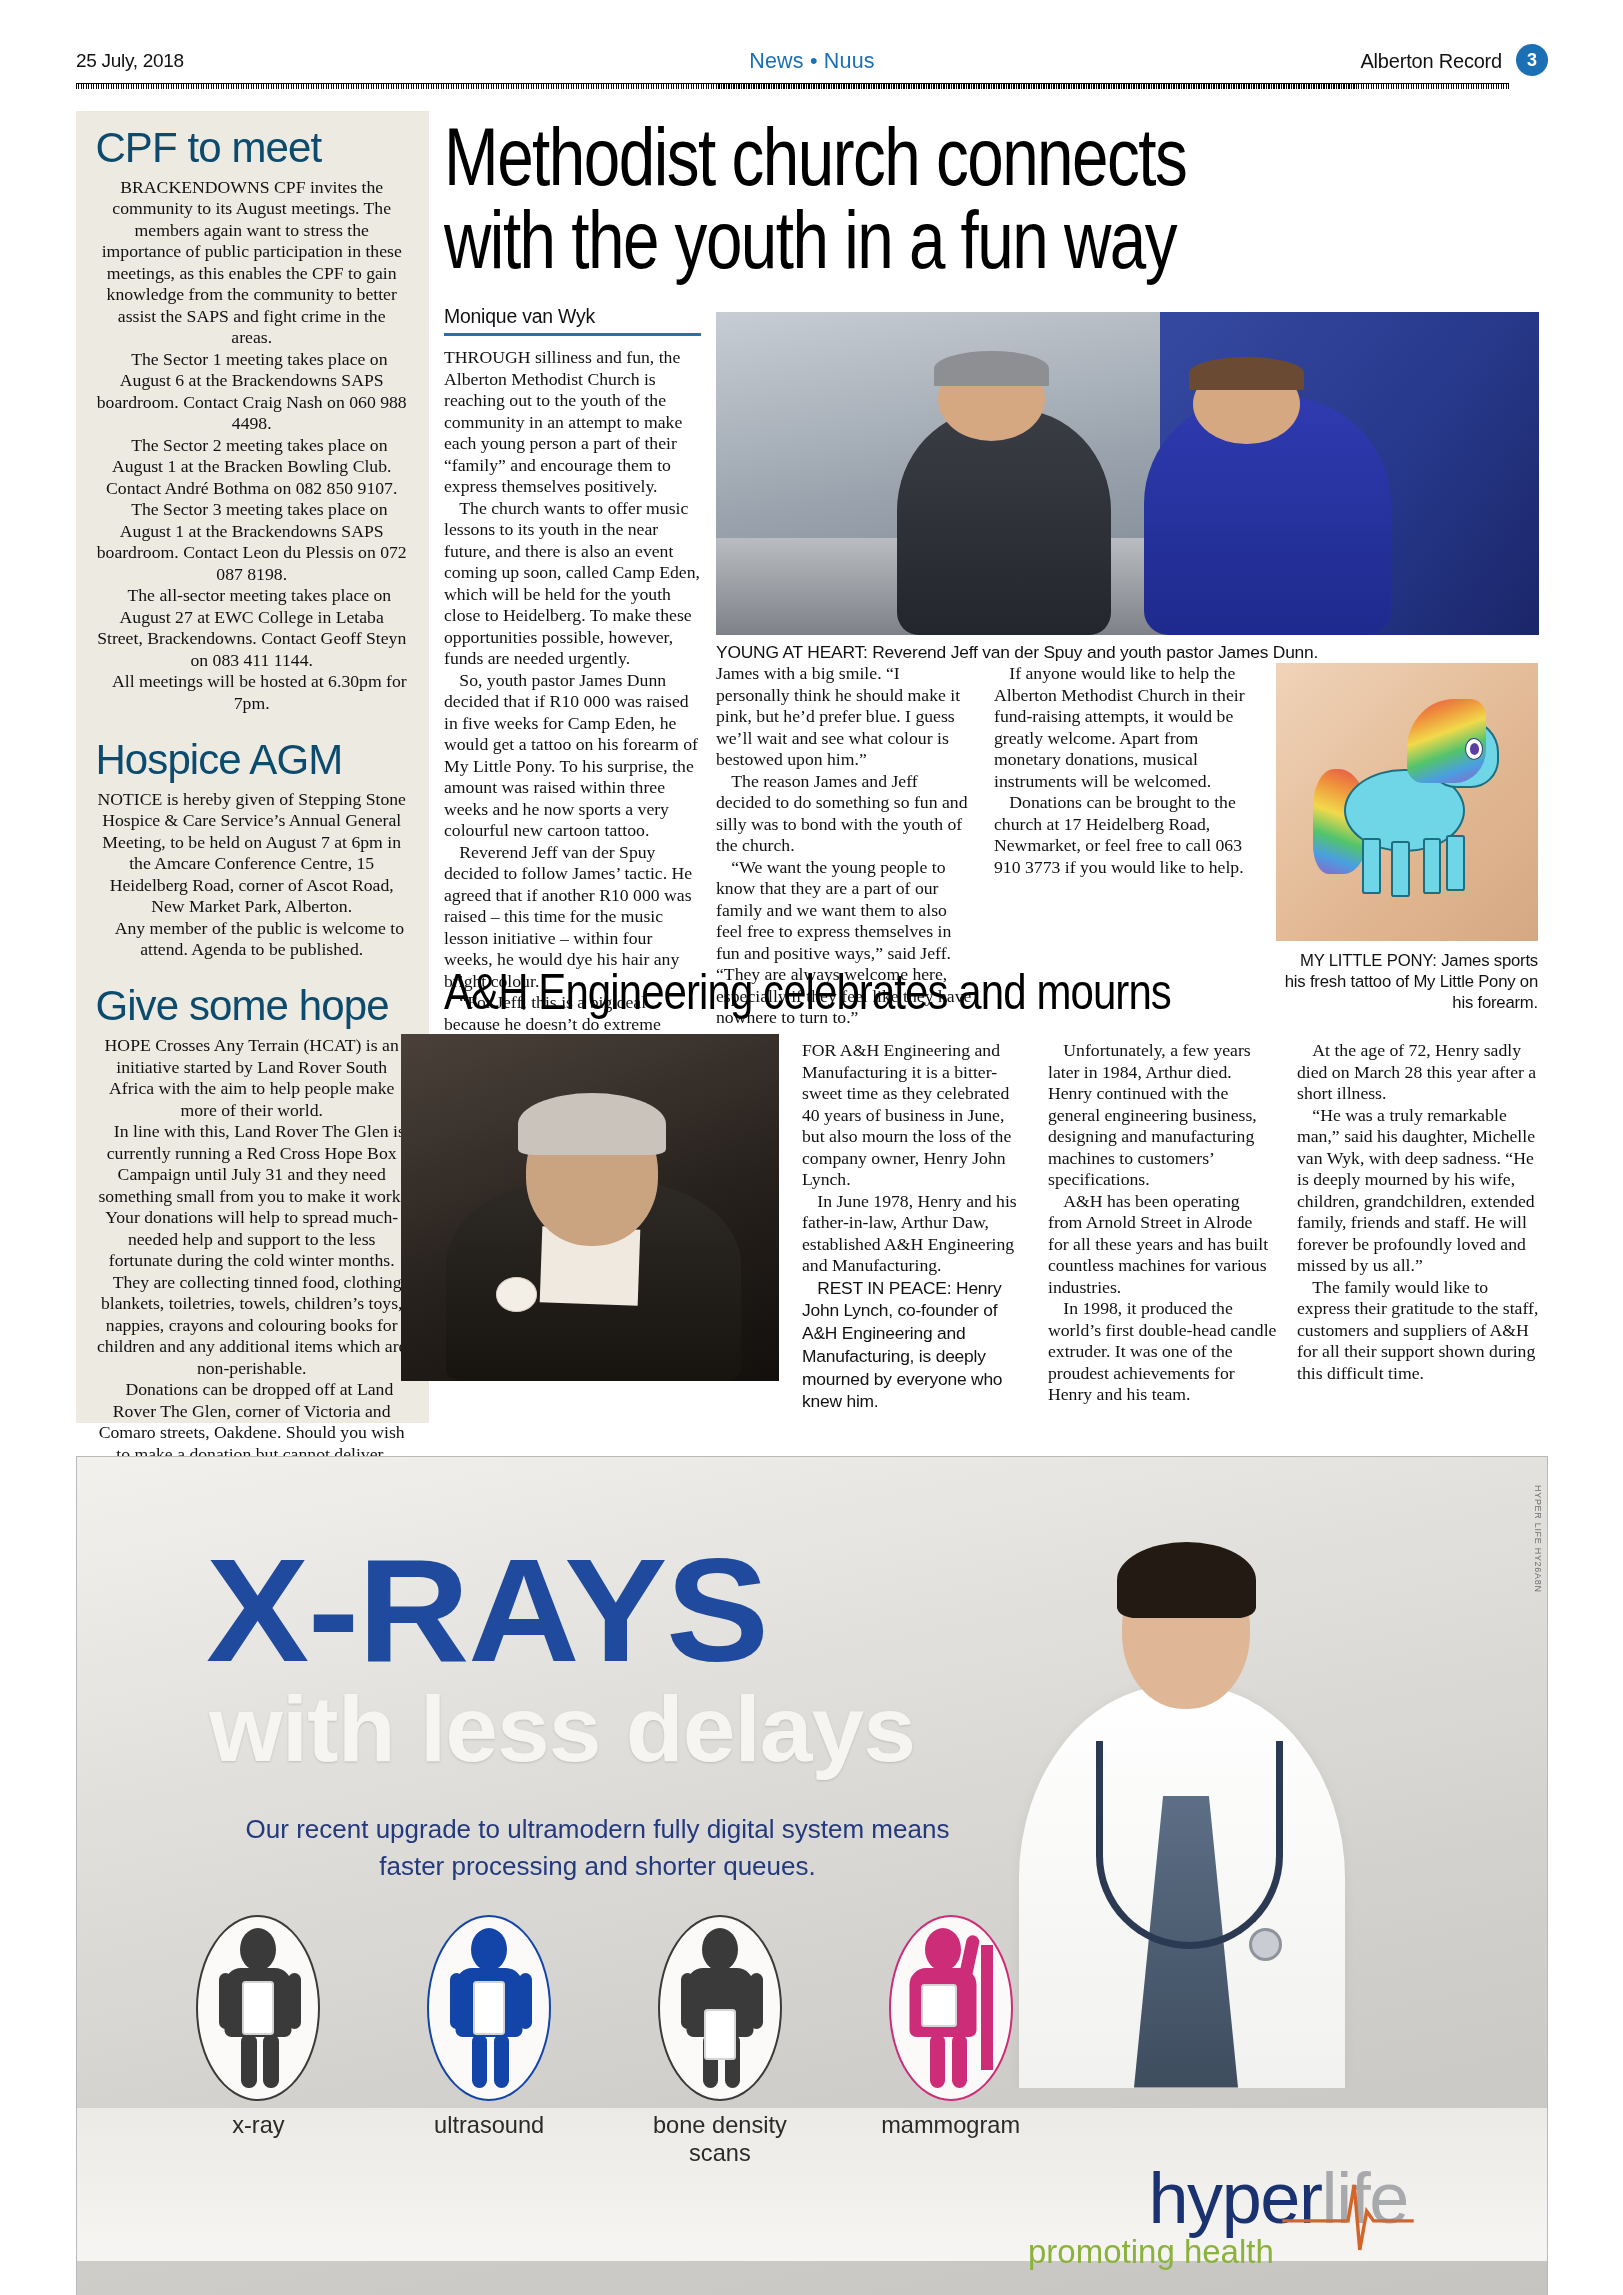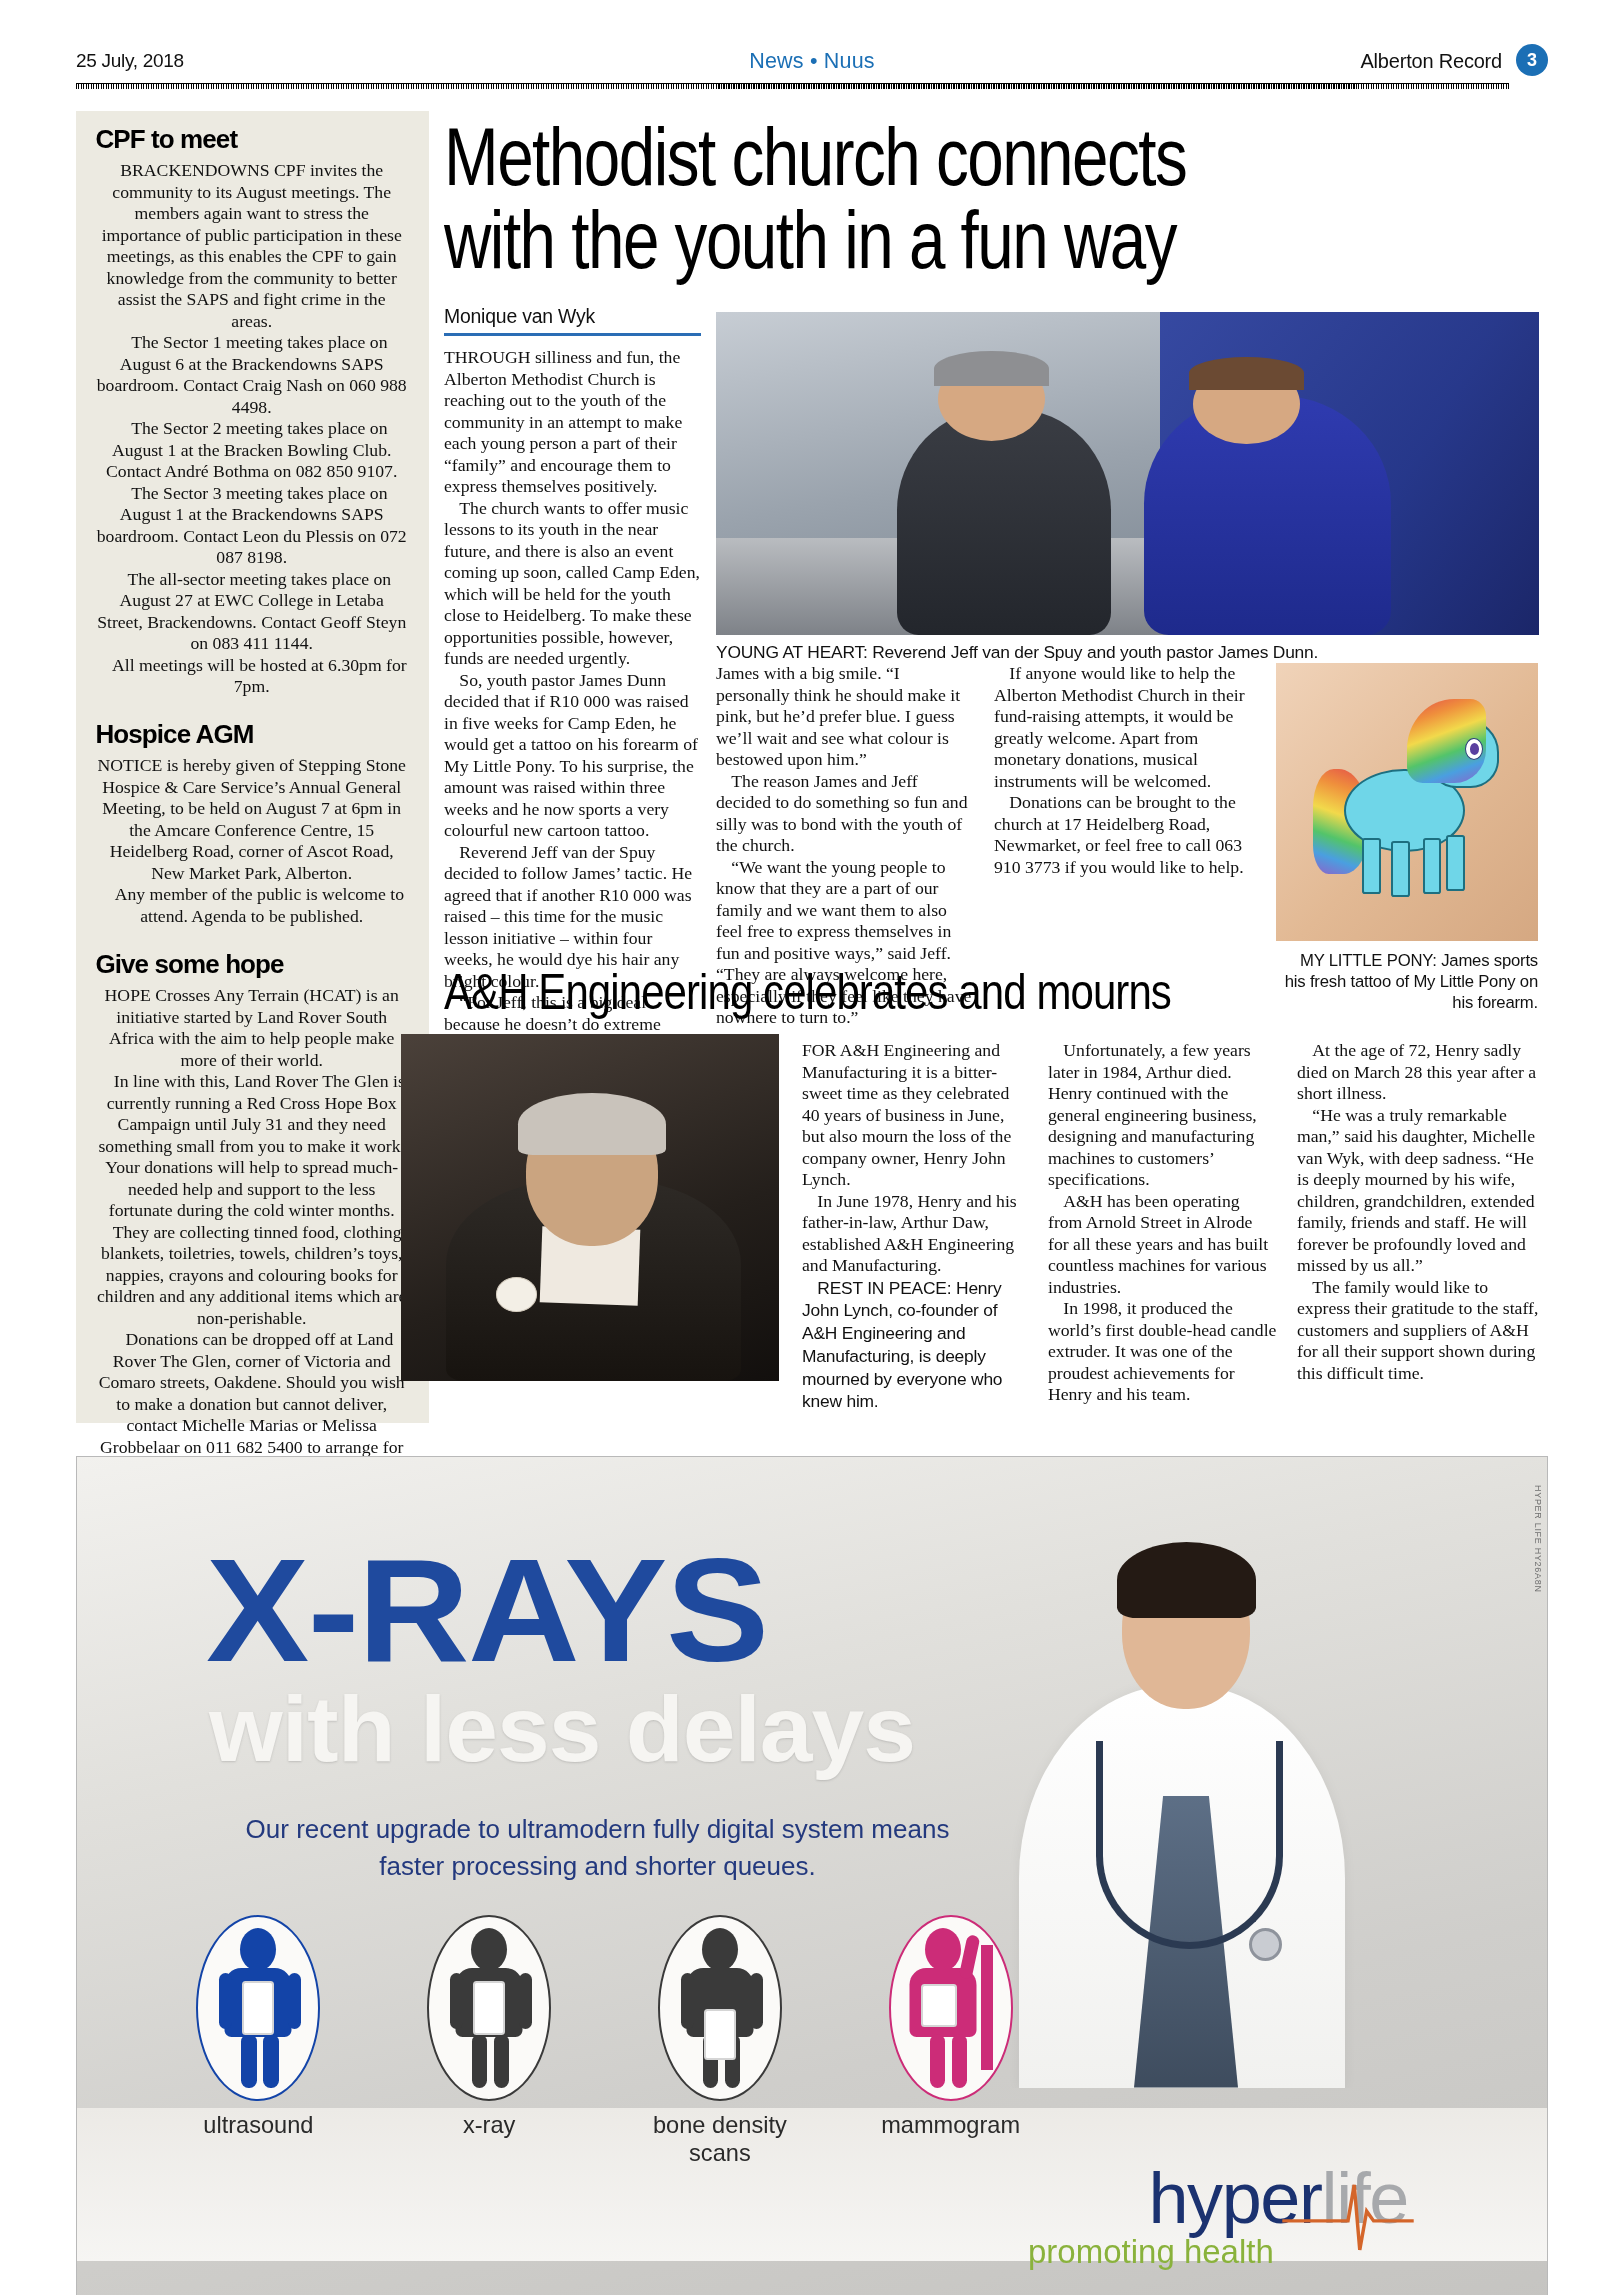--- a/index.html
+++ b/index.html
@@ -48,22 +48,22 @@
   }
 
   
   #sidebar {
     position:absolute; left:76px; top:111px; width:353px; height:1312px;
     background:#eceae1;
     padding:15.3px 21px 12.5px 19.4px;
   }
   .sb-head {
     font-family:"Liberation Sans", sans-serif;
-    font-size:26px; font-weight:700; letter-spacing:-0.9px;
-    line-height:1.04; margin-bottom:7px; color:#000000;
+    font-size:42px; font-weight:400; letter-spacing:-0.9px;
+    line-height:1.04; margin-bottom:7px; color:#0c4a6e;
   }
   .sb-head.spaced { margin-top:23.6px; }
   .sb-p {
     font-size:17.7px; line-height:1.215; text-align:center;
     margin:0; color:#111;
   }
   .sb-p.ind { text-indent:15.3px; }
 
   
   #mainhead {
@@ -531,48 +531,48 @@
 
   <div class="ad-title">X-RAYS</div>
   <div class="ad-sub">with less delays</div>
 
   <div class="ad-line">
     <div>Our recent upgrade to ultramodern fully digital system means</div>
     <div>faster processing and shorter queues.</div>
   </div>
 
   <div class="ad-icons">
+
+    <div class="ad-ic">
+      <div class="ad-oval b1">
+        <div class="fig-head dk"></div>
+        <div class="fig-torso dk"></div>
+        <div class="fig-armL dk"></div>
+          <div class="fig-armR dk"></div>
+        <div class="fig-legL dk"></div>
+          <div class="fig-legR dk"></div>
+        <div class="fig-panel"></div>
+      </div>
+      <div class="ad-ic-label">x-ray</div>
+    </div>
 
     <div class="ad-ic">
       <div class="ad-oval b2">
         <div class="fig-head bl"></div>
         <div class="fig-torso bl"></div>
         <div class="fig-armL bl"></div>
           <div class="fig-armR bl"></div>
         <div class="fig-legL bl"></div>
           <div class="fig-legR bl"></div>
         <div class="fig-panel"></div>
       </div>
       <div class="ad-ic-label">ultrasound</div>
     </div>
 
     <div class="ad-ic">
-      <div class="ad-oval b1">
-        <div class="fig-head dk"></div>
-        <div class="fig-torso dk"></div>
-        <div class="fig-armL dk"></div>
-          <div class="fig-armR dk"></div>
-        <div class="fig-legL dk"></div>
-          <div class="fig-legR dk"></div>
-        <div class="fig-panel"></div>
-      </div>
-      <div class="ad-ic-label">x-ray</div>
-    </div>
-
-    <div class="ad-ic">
       <div class="ad-oval b3">
         <div class="fig-head dk"></div>
         <div class="fig-torso dk"></div>
         <div class="fig-armL dk"></div>
           <div class="fig-armR dk"></div>
         <div class="fig-legL dk"></div>
           <div class="fig-legR dk"></div>
         <div class="fig-panel" style="top:92px;height:51px;"></div>
       </div>
       <div class="ad-ic-label">bone density scans</div>

